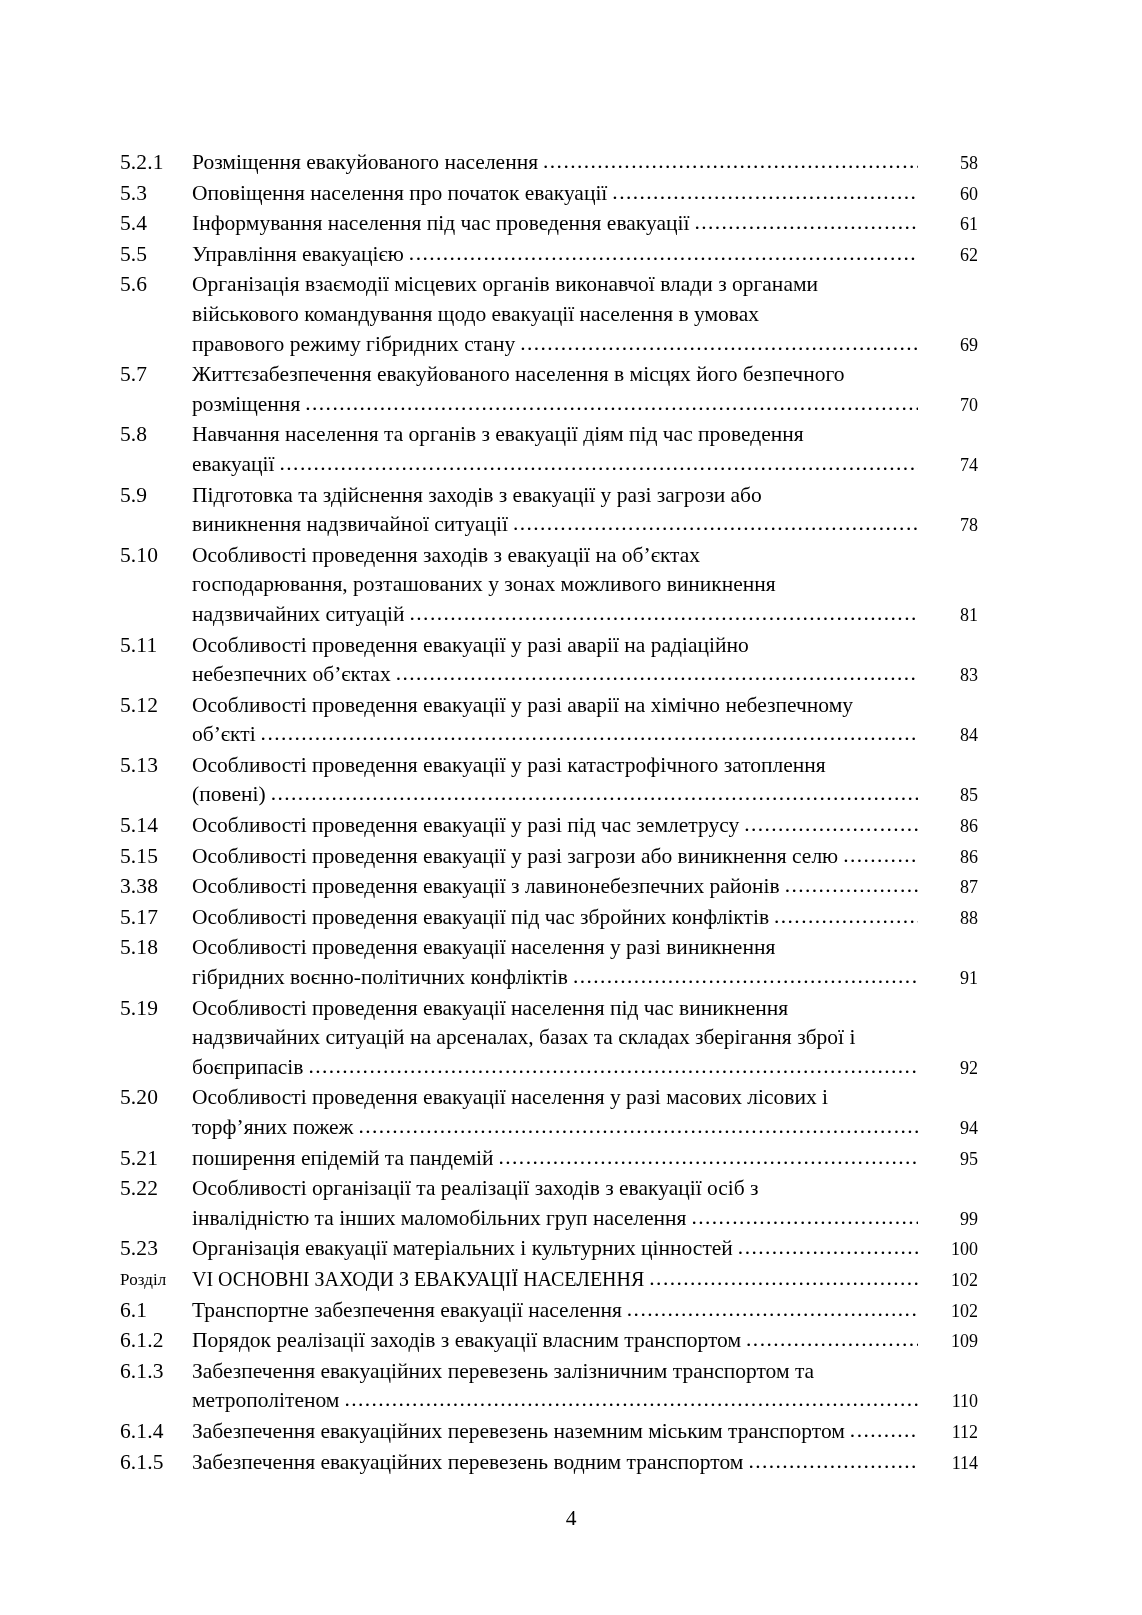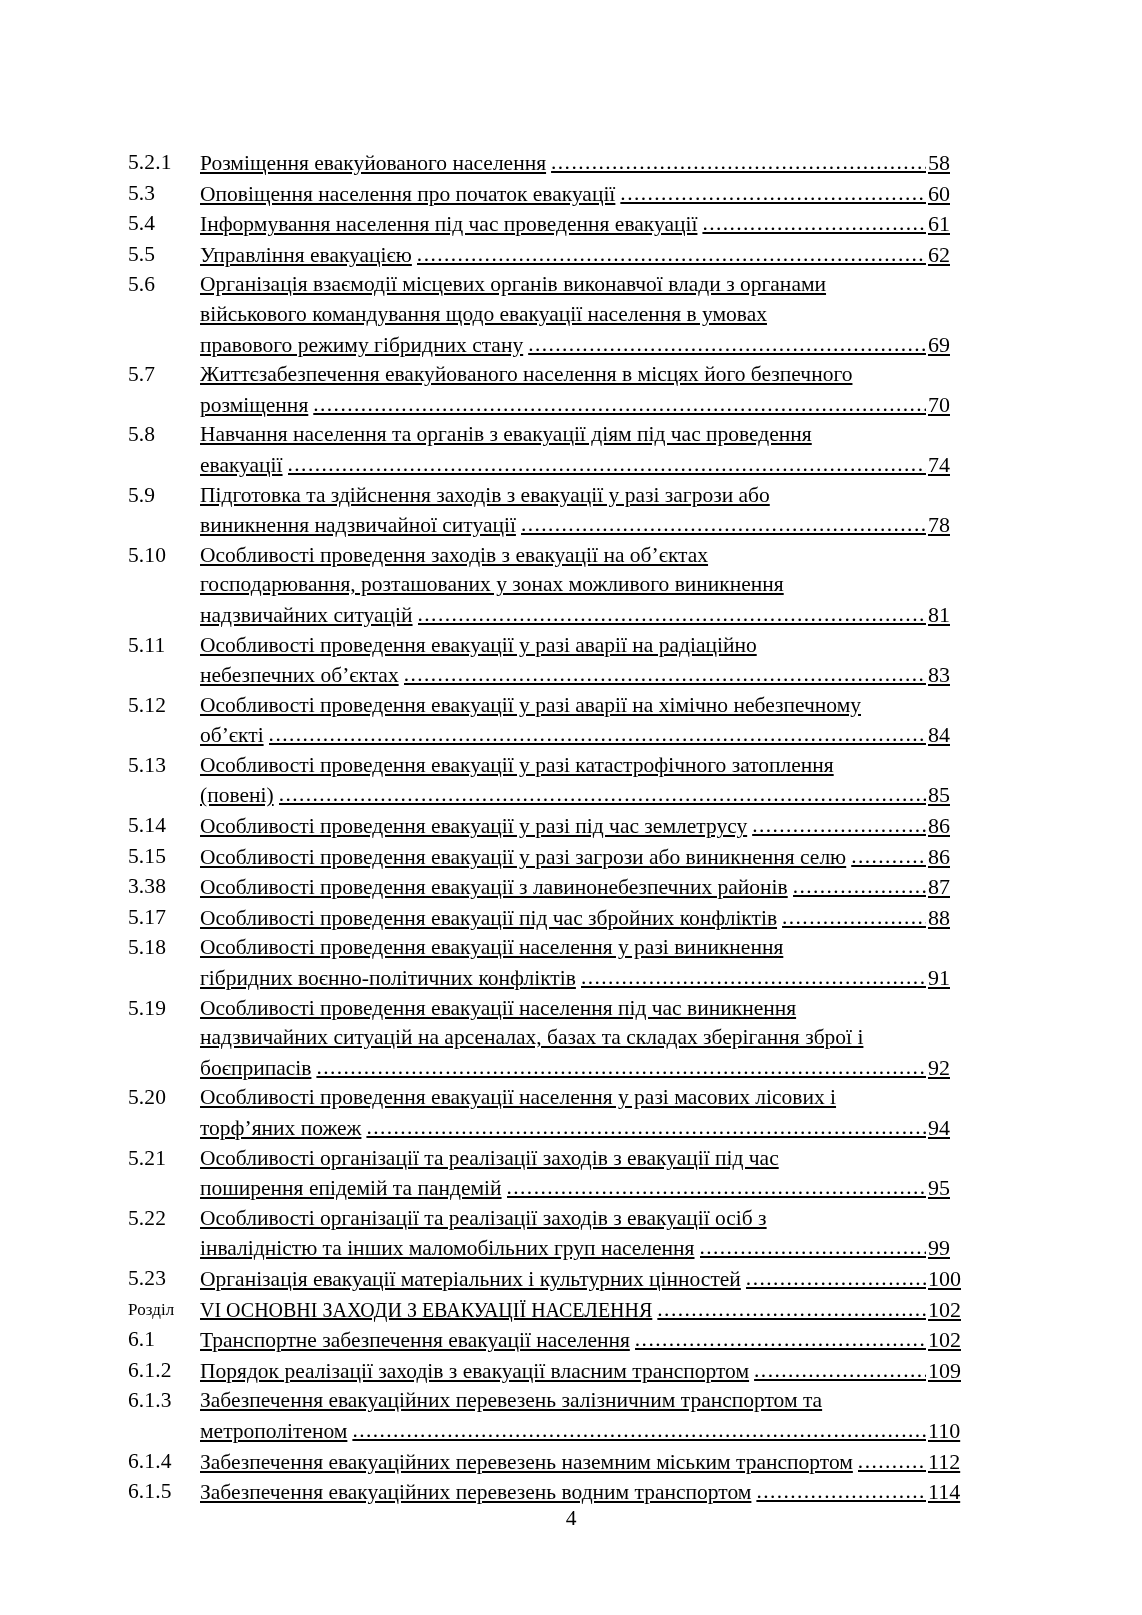--- a/index.html
+++ b/index.html
@@ -15,42 +15,41 @@
   .page {
     position: relative;
     width: 1142px;
     height: 1615px;
     background: #ffffff;
     overflow: hidden;
     box-sizing: border-box;
   }
   .toc {
     position: absolute;
-    left: 128px;
+    left: 120px;
     top: 148px;
     width: 858px;
   }
   
   .entry {
     display: flex;
     align-items: flex-start;
     width: 100%;
   }
   .num {
     flex: 0 0 72px;
     width: 72px;
     font-size: 21.5px;
     line-height: 29.6px;
     white-space: nowrap;
     letter-spacing: 0.1px;
   }
   .body-col {
     flex: 1 1 auto;
     min-width: 0;
-    text-decoration: underline;
   }
   
   .ln {
     display: flex;
     align-items: baseline;
     font-size: 21.5px;
     line-height: 29.6px;
     white-space: nowrap;
   }
   .ln .txt {
@@ -69,22 +68,22 @@
   .ln .leader::before {
     content: "............................................................................................................................................................";
   }
   
   .ln .spacer {
     flex: 1 1 auto;
   }
   .ln .pg {
     flex: 0 0 58px;
     width: 58px;
-    text-align: left;
-    font-size: 22px;
+    text-align: right;
+    font-size: 18px;
     white-space: nowrap;
   }
   .ln .pg.empty::after { content: ""; }
 
   
   .entry.section .num {
     font-size: 17px;
   }
   .entry.section .ln .txt {
     font-size: 20px;
@@ -363,25 +362,20 @@
             <span class="txt">торф’яних пожеж</span>
             <span class="leader"></span>
             <span class="pg">94</span>
           </div>
         </div>
       </div>
       <div class="entry">
         <div class="num">5.21</div>
         <div class="body-col">
           <div class="ln">
-            <span class="txt">Особливості організації та реалізації заходів з евакуації під час</span>
-            <span class="spacer"></span>
-            <span class="pg empty"></span>
-          </div>
-          <div class="ln">
             <span class="txt">поширення епідемій та пандемій</span>
             <span class="leader"></span>
             <span class="pg">95</span>
           </div>
         </div>
       </div>
       <div class="entry">
         <div class="num">5.22</div>
         <div class="body-col">
           <div class="ln">

